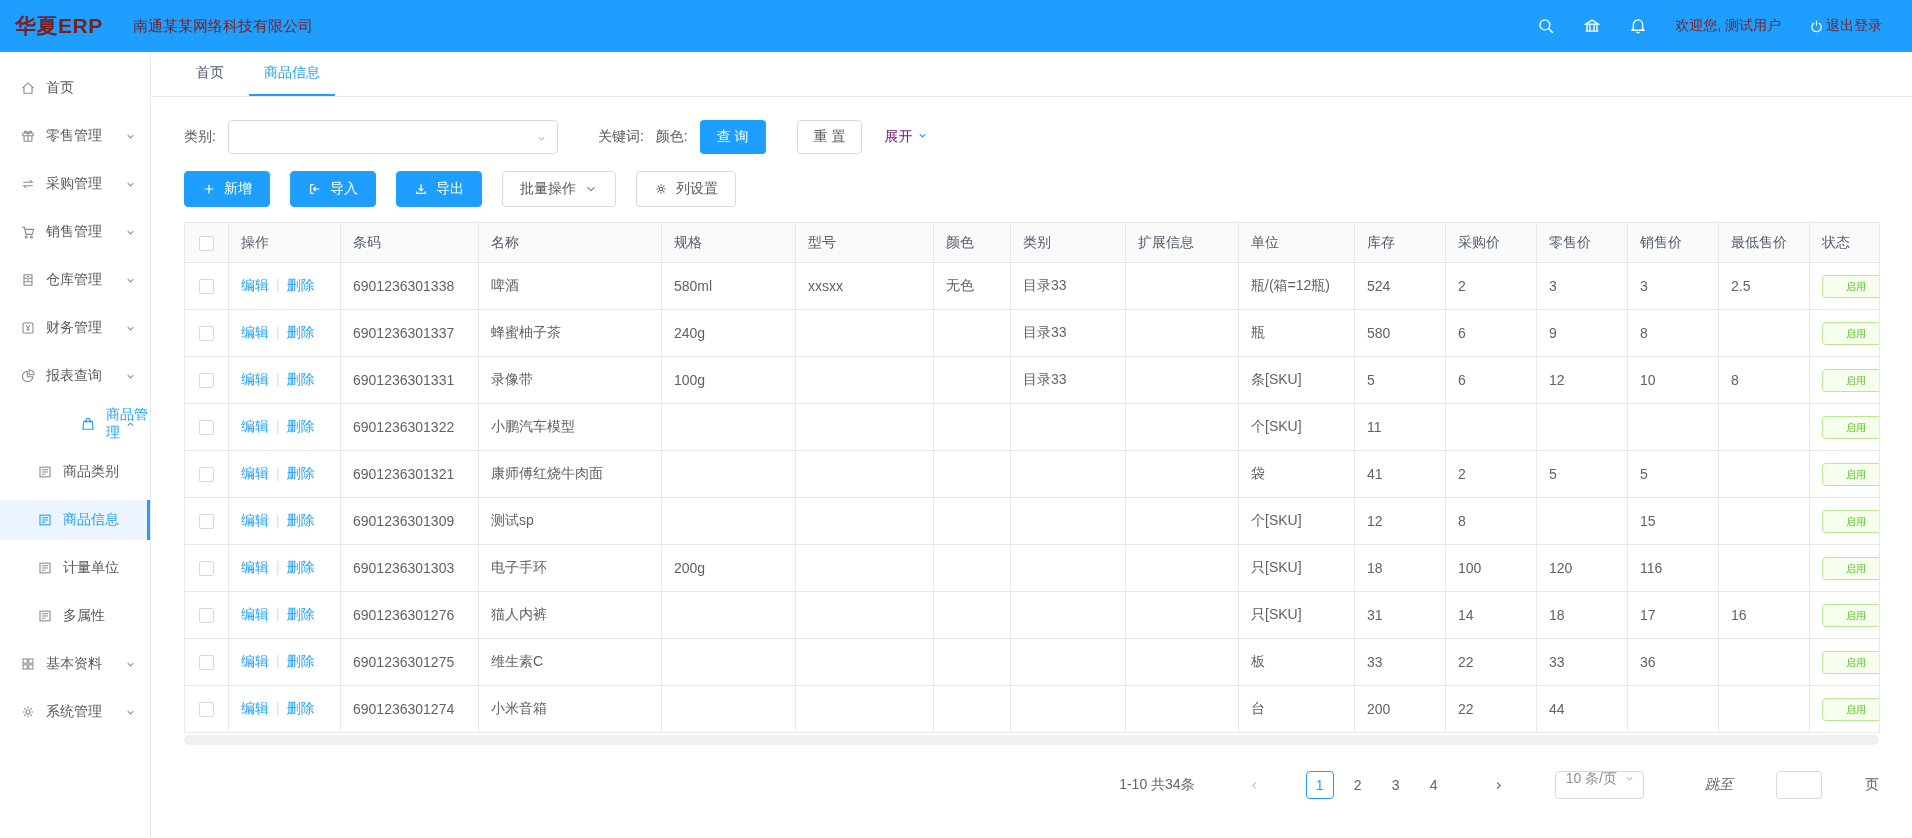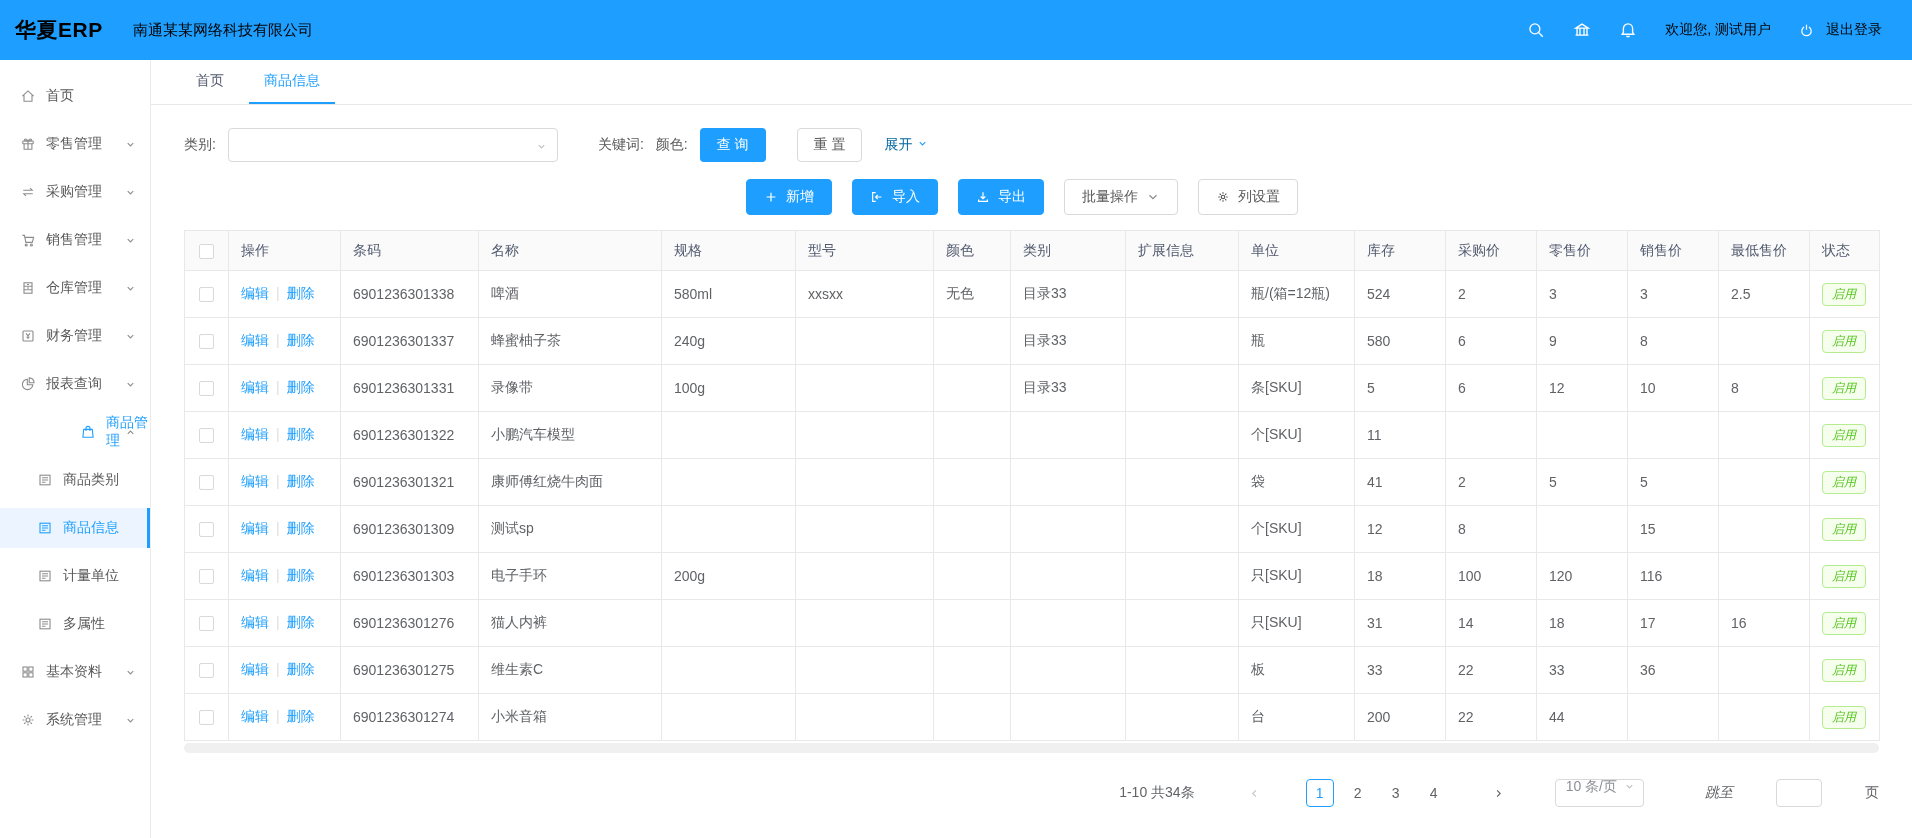--- a/index.html
+++ b/index.html
@@ -3,27 +3,27 @@
 <meta charset="utf-8">
 <style>
   * { box-sizing: border-box; }
   html,body { margin:0; padding:0; }
   body {
     width:1912px; height:838px; overflow:hidden;
     font-family:"Liberation Sans","DejaVu Sans",sans-serif;
     font-size:14px; color:#595959; background:#fff;
   }
   
-  .topbar { height:60px; background:#1e9fff; display:flex; align-items:center; color:#000000; }
+  .topbar { height:52px; background:#1e9fff; display:flex; align-items:center; color:#7f1d1d; }
   .logo { width:133px; padding-left:15px; font-size:21px; font-weight:bold; letter-spacing:.5px; white-space:nowrap; }
   .company { font-size:15px; }
   .topbar-right { margin-left:auto; display:flex; align-items:center; gap:28px; padding-right:30px; font-size:14px; }
   .top-icon { display:inline-flex; cursor:pointer; }
   .top-icon svg { width:18px; height:18px; fill:none; stroke:#fff; stroke-width:1.2; }
-  .logout { display:inline-flex; align-items:center; gap:12px; cursor:pointer; }
+  .logout { display:inline-flex; align-items:center; gap:2px; cursor:pointer; }
   .logout svg { width:15px; height:15px; fill:none; stroke:#fff; stroke-width:1.3; }
 
   
   .layout { display:flex; height:788px; }
   .sidebar { width:151px; border-right:1px solid #ebebeb; padding-top:16px; overflow:hidden; flex:none; background:#fff; }
   .side-item { height:40px; margin-bottom:8px; display:flex; align-items:center; padding-left:20px; cursor:pointer; position:relative; color:#595959; }
   .side-item .icon { display:inline-flex; margin-right:10px; color:#8c8c8c; }
   .side-item .icon svg { width:16px; height:16px; fill:none; stroke:currentColor; stroke-width:1.1; }
   .side-item .chev { position:absolute; right:14px; color:#8c8c8c; display:inline-flex; }
   .chev svg { width:11px; height:11px; fill:none; stroke:currentColor; stroke-width:1.6; }
@@ -44,40 +44,40 @@
   .flabel { margin-right:12px; white-space:nowrap; }
   .select-box { width:330px; height:34px; border:1px solid #d9d9d9; border-radius:4px; position:relative; margin-right:40px; background:#fff; cursor:pointer; }
   .select-box .chev { position:absolute; right:10px; top:10px; color:#bfbfbf; }
   input.txt { height:34px; border:1px solid #d9d9d9; border-radius:4px; padding:0 11px; font:inherit; color:#595959; outline:none; }
   input.txt::placeholder { color:#bfbfbf; }
   .kw-input { width:330px; margin-right:40px; }
   .color-input { width:345px; margin-right:30px; }
   .btn { height:34px; padding:0 16px; border-radius:4px; border:1px solid transparent; font:inherit; cursor:pointer; white-space:nowrap; }
   .btn-primary { background:#1e9fff; color:#fff; }
   .btn-plain { background:#fff; border-color:#d9d9d9; color:#595959; margin-left:31px; }
-  .expand-link { color:#0369a1; margin-left:22px; display:inline-flex; gap:5px; cursor:pointer; }
+  .expand-link { color:#701a75; margin-left:22px; display:inline-flex; gap:5px; cursor:pointer; }
   .expand-link .chev { color:#1e9fff; }
 
   
-  .toolbar { margin-top:17px; display:flex; align-items:center;justify-content:center; }
+  .toolbar { margin-top:17px; display:flex; align-items:center; }
   .tbtn { height:36px; display:inline-flex; align-items:center; gap:8px; padding:0 17px; border-radius:4px; margin-right:20px; cursor:pointer; background:#fff; border:1px solid #d9d9d9; color:#595959; }
   .tbtn svg { width:14px; height:14px; fill:none; stroke:currentColor; stroke-width:1.4; }
   .tbtn.blue { background:#1e9fff; border-color:#1e9fff; color:#fff; }
   .tbtn .chev { display:inline-flex; color:#8c8c8c; }
 
   
   table { border-collapse:collapse; table-layout:fixed; width:1695px; margin-top:15px; }
   th, td { border:1px solid #e8e8e8; padding:0 12px; text-align:left; font-weight:normal; overflow:hidden; white-space:nowrap; }
   th { background:#fafafa; color:#515a6e; height:40px; }
   td { color:#606266; height:47px; background:#fff; }
   .c-center { text-align:center; padding:0; }
   .checkbox { display:inline-block; width:15px; height:15px; border:1px solid #d9d9d9; border-radius:2px; background:#fff; vertical-align:middle; cursor:pointer; }
   a.op { color:#1e9fff; cursor:pointer; text-decoration:none; }
   .sep { color:#e0e0e0; margin:0 7px; }
-  .tag { display:inline-block; padding:2px 9px; font-size:12px; color:#52c41a; background:#f6ffed; border:1px solid #b7eb8f; border-radius:4px; line-height:17px;font-style:italic; }
+  .tag { display:inline-block; padding:2px 23px; font-size:10px; color:#52c41a; background:#f6ffed; border:1px solid #b7eb8f; border-radius:4px; line-height:17px; }
   .table-hscroll { width:1695px; height:10px; background:#f0f0f0; border-radius:5px; margin-top:2px; }
 
   
   .pagination { width:1695px; display:flex; justify-content:flex-end; align-items:center; margin-top:26px; color:#606266;gap:33px; }
   .pg-total { margin-right:14px; }
   .pg-arrow { width:26px; height:28px; display:inline-flex; align-items:center; justify-content:center; cursor:pointer; color:#c0c4cc; }
   .pg-arrow.next { color:#606266; }
   .pg-arrow svg { width:11px; height:11px; fill:none; stroke:currentColor; stroke-width:1.6; }
   .pg-pages { display:inline-flex; align-items:center; }
   .pg-page { min-width:28px; height:28px; display:inline-flex; align-items:center; justify-content:center; margin:0 5px; border-radius:4px; cursor:pointer; border:1px solid transparent; }

